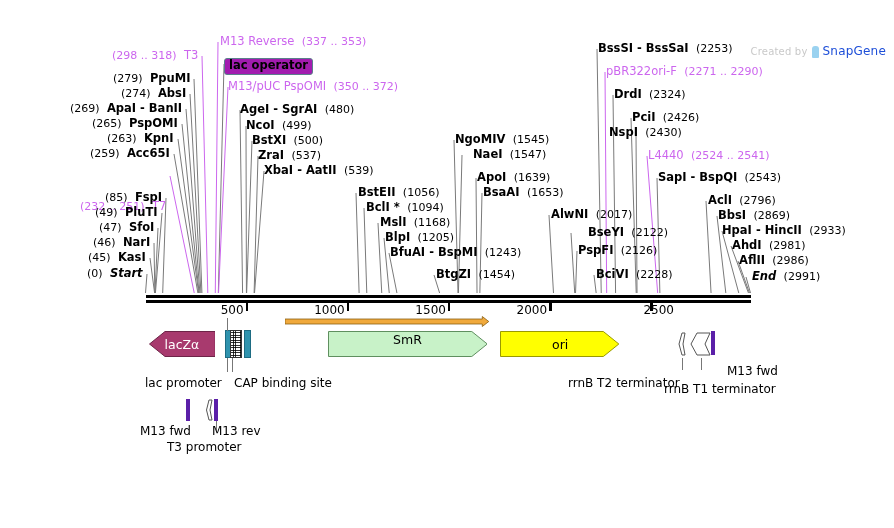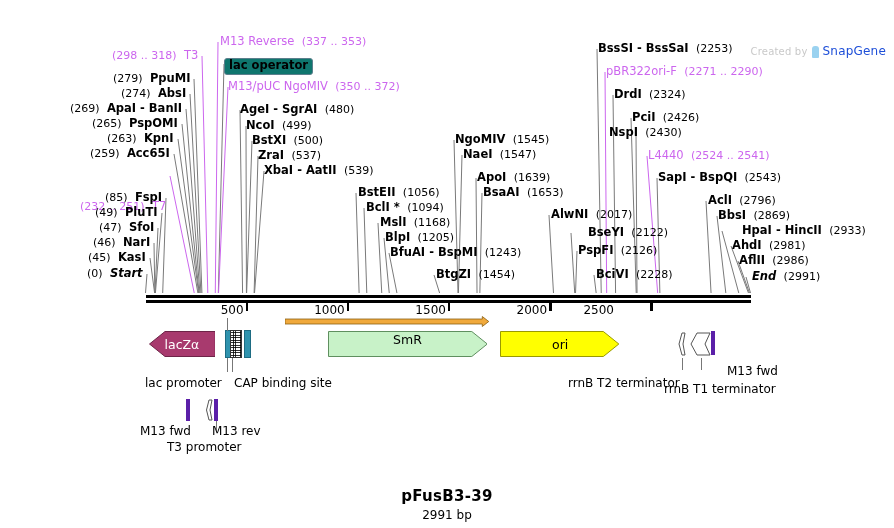--- a/index.html
+++ b/index.html
@@ -44,21 +44,21 @@
   }
   .lbl .nm { font-weight: bold; color: #000; }
   .lbl .nm.it { font-style: italic; }
   .lbl .pos { font-weight: normal; color: #000; font-size: 11px; }
   .lbl.feat { color: #cc66ee; font-weight: normal; }
   .lbl.feat .nm { font-weight: normal; color: #cc66ee; }
   .lbl.feat .pos { color: #cc66ee; }
 
   .lbl.boxed {
     border: 1px solid #5b7f8c;
-    background: #0f766e;
+    background: #a21caf;
     border-radius: 3px;
     padding: 1px 4px 2px 4px;
     font-size: 11.5px;
     color: #111;
   }
 
   
   svg.leaders { position: absolute; left:0; top:0; width: 894px; height: 528px; pointer-events: none; }
 
   
@@ -153,70 +153,70 @@
       <div class="lbl" style="left: 105px; top: 192px;"><span class="pos">(85)</span>&nbsp;&nbsp;<span class="nm">FspI</span></div>
       <div class="lbl" style="left: 95px; top: 207px;"><span class="pos">(49)</span>&nbsp;&nbsp;<span class="nm">PluTI</span></div>
       <div class="lbl" style="left: 99px; top: 222px;"><span class="pos">(47)</span>&nbsp;&nbsp;<span class="nm">SfoI</span></div>
       <div class="lbl" style="left: 93px; top: 237px;"><span class="pos">(46)</span>&nbsp;&nbsp;<span class="nm">NarI</span></div>
       <div class="lbl" style="left: 88px; top: 252px;"><span class="pos">(45)</span>&nbsp;&nbsp;<span class="nm">KasI</span></div>
       <div class="lbl" style="left: 87px; top: 268px;"><span class="pos">(0)</span>&nbsp;&nbsp;<span class="nm it">Start</span></div>
     </div>
   <div id="labels-mid">
       <div class="lbl feat" style="left: 220px; top: 36px;"><span class="nm">M13 Reverse</span>&nbsp;&nbsp;<span class="pos">(337 .. 353)</span></div>
       <div class="lbl boxed" style="left: 224px; top: 58px;"><span class="nm">lac operator</span></div>
-      <div class="lbl feat" style="left: 228px; top: 81px;"><span class="nm">M13/pUC NgoMIV</span>&nbsp;&nbsp;<span class="pos">(350 .. 372)</span></div>
+      <div class="lbl feat" style="left: 228px; top: 81px;"><span class="nm">M13/pUC PspOMI</span>&nbsp;&nbsp;<span class="pos">(350 .. 372)</span></div>
       <div class="lbl" style="left: 240px; top: 104px;"><span class="nm">AgeI - SgrAI</span>&nbsp;&nbsp;<span class="pos">(480)</span></div>
       <div class="lbl" style="left: 246px; top: 120px;"><span class="nm">NcoI</span>&nbsp;&nbsp;<span class="pos">(499)</span></div>
       <div class="lbl" style="left: 252px; top: 135px;"><span class="nm">BstXI</span>&nbsp;&nbsp;<span class="pos">(500)</span></div>
       <div class="lbl" style="left: 258px; top: 150px;"><span class="nm">ZraI</span>&nbsp;&nbsp;<span class="pos">(537)</span></div>
       <div class="lbl" style="left: 264px; top: 165px;"><span class="nm">XbaI - AatII</span>&nbsp;&nbsp;<span class="pos">(539)</span></div>
       <div class="lbl" style="left: 358px; top: 187px;"><span class="nm">BstEII</span>&nbsp;&nbsp;<span class="pos">(1056)</span></div>
       <div class="lbl" style="left: 366px; top: 202px;"><span class="nm">BclI *</span>&nbsp;&nbsp;<span class="pos">(1094)</span></div>
       <div class="lbl" style="left: 380px; top: 217px;"><span class="nm">MslI</span>&nbsp;&nbsp;<span class="pos">(1168)</span></div>
       <div class="lbl" style="left: 385px; top: 232px;"><span class="nm">BlpI</span>&nbsp;&nbsp;<span class="pos">(1205)</span></div>
       <div class="lbl" style="left: 390px; top: 247px;"><span class="nm">BfuAI - BspMI</span>&nbsp;&nbsp;<span class="pos">(1243)</span></div>
       <div class="lbl" style="left: 436px; top: 269px;"><span class="nm">BtgZI</span>&nbsp;&nbsp;<span class="pos">(1454)</span></div>
       <div class="lbl" style="left: 455px; top: 134px;"><span class="nm">NgoMIV</span>&nbsp;&nbsp;<span class="pos">(1545)</span></div>
-      <div class="lbl" style="left: 463px; top: 149px;"><span class="nm">NaeI</span>&nbsp;&nbsp;<span class="pos">(1547)</span></div>
+      <div class="lbl" style="left: 473px; top: 149px;"><span class="nm">NaeI</span>&nbsp;&nbsp;<span class="pos">(1547)</span></div>
       <div class="lbl" style="left: 477px; top: 172px;"><span class="nm">ApoI</span>&nbsp;&nbsp;<span class="pos">(1639)</span></div>
       <div class="lbl" style="left: 483px; top: 187px;"><span class="nm">BsaAI</span>&nbsp;&nbsp;<span class="pos">(1653)</span></div>
       <div class="lbl" style="left: 551px; top: 209px;"><span class="nm">AlwNI</span>&nbsp;&nbsp;<span class="pos">(2017)</span></div>
       <div class="lbl" style="left: 588px; top: 227px;"><span class="nm">BseYI</span>&nbsp;&nbsp;<span class="pos">(2122)</span></div>
       <div class="lbl" style="left: 578px; top: 245px;"><span class="nm">PspFI</span>&nbsp;&nbsp;<span class="pos">(2126)</span></div>
       <div class="lbl" style="left: 596px; top: 269px;"><span class="nm">BciVI</span>&nbsp;&nbsp;<span class="pos">(2228)</span></div>
     </div>
   <div id="labels-right">
       <div class="lbl" style="left: 598px; top: 43px;"><span class="nm">BssSI - BssSaI</span>&nbsp;&nbsp;<span class="pos">(2253)</span></div>
       <div class="lbl feat" style="left: 606px; top: 66px;"><span class="nm">pBR322ori-F</span>&nbsp;&nbsp;<span class="pos">(2271 .. 2290)</span></div>
       <div class="lbl" style="left: 614px; top: 89px;"><span class="nm">DrdI</span>&nbsp;&nbsp;<span class="pos">(2324)</span></div>
       <div class="lbl" style="left: 632px; top: 112px;"><span class="nm">PciI</span>&nbsp;&nbsp;<span class="pos">(2426)</span></div>
       <div class="lbl" style="left: 609px; top: 127px;"><span class="nm">NspI</span>&nbsp;&nbsp;<span class="pos">(2430)</span></div>
       <div class="lbl feat" style="left: 648px; top: 150px;"><span class="nm">L4440</span>&nbsp;&nbsp;<span class="pos">(2524 .. 2541)</span></div>
       <div class="lbl" style="left: 658px; top: 172px;"><span class="nm">SapI - BspQI</span>&nbsp;&nbsp;<span class="pos">(2543)</span></div>
       <div class="lbl" style="left: 708px; top: 195px;"><span class="nm">AclI</span>&nbsp;&nbsp;<span class="pos">(2796)</span></div>
       <div class="lbl" style="left: 718px; top: 210px;"><span class="nm">BbsI</span>&nbsp;&nbsp;<span class="pos">(2869)</span></div>
-      <div class="lbl" style="left: 722px; top: 225px; margin-left: 20px;"><span class="nm">HpaI - HincII</span>&nbsp;&nbsp;<span class="pos">(2933)</span></div>
+      <div class="lbl" style="left: 722px; top: 225px;"><span class="nm">HpaI - HincII</span>&nbsp;&nbsp;<span class="pos">(2933)</span></div>
       <div class="lbl" style="left: 732px; top: 240px;"><span class="nm">AhdI</span>&nbsp;&nbsp;<span class="pos">(2981)</span></div>
       <div class="lbl" style="left: 739px; top: 255px;"><span class="nm">AflII</span>&nbsp;&nbsp;<span class="pos">(2986)</span></div>
       <div class="lbl" style="left: 752px; top: 271px;"><span class="nm it">End</span>&nbsp;&nbsp;<span class="pos">(2991)</span></div>
     </div>
 
   <div id="ruler" style="left: 0px; top: 0px; width: 894px; height: 60px; position: absolute;">
       <div class="rtickbar" style="left: 145.5px; top: 295px; width: 605px; height: 2.5px;"></div>
       <div class="rtickbar" style="left: 145.5px; top: 300px; width: 605px; height: 2.5px;"></div>
       <div class="rtickbar" style="left: 245.637px; top: 303px; width: 2.5px; height: 8px;"></div>
       <div class="rnum" style="left: 243.637px; top: 303px;">500</div>
       <div class="rtickbar" style="left: 346.773px; top: 303px; width: 2.5px; height: 8px;"></div>
       <div class="rnum" style="left: 344.773px; top: 303px;">1000</div>
       <div class="rtickbar" style="left: 447.91px; top: 303px; width: 2.5px; height: 8px;"></div>
       <div class="rnum" style="left: 445.91px; top: 303px;">1500</div>
       <div class="rtickbar" style="left: 549.047px; top: 303px; width: 2.5px; height: 8px;"></div>
       <div class="rnum" style="left: 547.047px; top: 303px;">2000</div>
       <div class="rtickbar" style="left: 650.184px; top: 303px; width: 2.5px; height: 8px;"></div>
-      <div class="rnum" style="left: 614px; top: 303px;">2500</div>
+      <div class="rnum" style="left: 674px; top: 303px;">2500</div>
     </div>
 
   <div id="features" style="position: absolute; left: 0px; top: 0px; width: 894px; height: 528px;">
       <div style="position: absolute; left: 148.534px; top: 331px; width: 66.7503px; height: 26px;">
         <svg width="66.75025075225676" height="26" style="display: block;">
           <path d="M 16 0.5 L 66.25025075225676 0.5 L 66.25025075225676 25.5 L 16 25.5 L 16 25.5 L 0.5 13 Z" fill="#a83a6e" stroke="#6d2448" stroke-width="1"></path>
         </svg>
         <div style="position: absolute; left: 0px; top: 0px; width: 66.7503px; height: 26px; display: flex; align-items: center; justify-content: center; font-size: 12.5px; color: rgb(255, 255, 255);">lacZα</div>
       </div>
       <div style="position: absolute; left: 327.546px; top: 331px; width: 159.796px; height: 26px;">
@@ -259,18 +259,14 @@
       <svg width="10" height="22" style="position: absolute; left: 205px; top: 399px;">
         <path d="M 7 1 L 4 1 L 1.5 11 L 4 21 L 7 21 L 5 11 Z" fill="#ffffff" stroke="#555" stroke-width="1"></path>
       </svg>
       <div style="position: absolute; left: 214px; top: 399px; width: 4px; height: 22px; background: rgb(91, 31, 168);"></div>
       <div class="tick-v" style="left: 216.296px; top: 421px; height: 11px; background: rgb(119, 119, 119);"></div>
       <div class="ftext" style="top: 424px; left: 140px;">M13 fwd</div>
       <div class="ftext" style="top: 424px; left: 212px;">M13 rev</div>
       <div class="ftext" style="top: 440px; left: 167px;">T3 promoter</div>
     </div>
 
-  <div class="title-block" style="left:0; top:487px;">
-    <div class="title-name">pFusB3-39</div>
-    <div class="title-bp">2991 bp</div>
-  </div>
 
 </div>
 
 </body></html>

